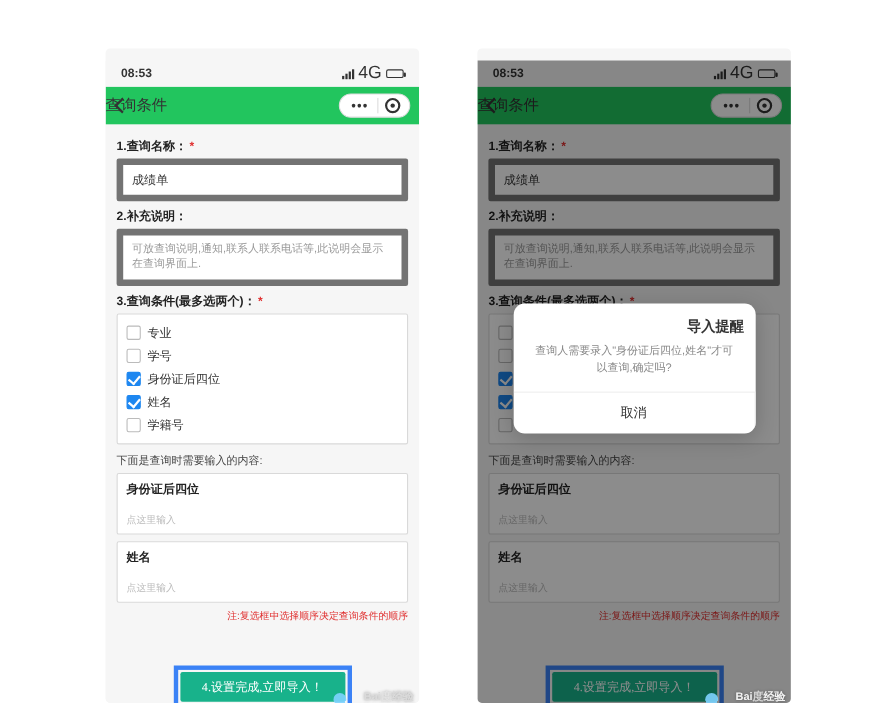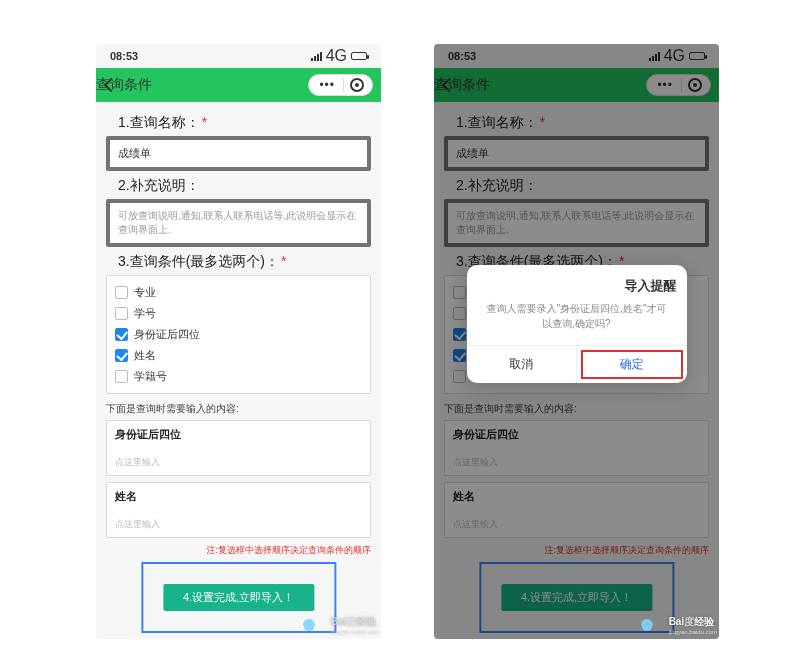--- a/index.html
+++ b/index.html
@@ -38,20 +38,21 @@
   
   .statusbar {
     height: 24px;
     display: flex;
     align-items: center;
     justify-content: space-between;
     padding: 0 14px;
     font-size: 11px;
     font-weight: 600;
     background: #f6f6f6;
+    margin-top: 11px;
   }
   .statusbar .right-icons {
     display: flex;
     align-items: center;
     gap: 4px;
     font-size: 16px;
     font-weight: 500;
   }
   .sigbars { display:inline-flex; align-items:flex-end; gap:1px; }
   .sigbars i { width:2px; background:#333; display:block; }
@@ -86,24 +87,24 @@
   }
   .navbar .capsule .dots{padding:0 8px;font-size:12px;letter-spacing:1px;color:#333;}
   .navbar .capsule .sep{width:1px;height:14px;background:#ddd;}
   .navbar .capsule .target{
     width:14px;height:14px;border:2px solid #333;border-radius:50%;
     margin:0 6px;display:flex;align-items:center;justify-content:center;
   }
   .navbar .capsule .target::after{content:"";width:4px;height:4px;background:#333;border-radius:50%;}
 
   .content { padding: 6px 10px 0 10px; }
-  .sec-label { font-size: 14px; font-weight: 400; color:#222; margin: 6px 0 4px 12px;}
+  .sec-label { font-size: 11px; font-weight: 700; color:#222; margin: 6px 0 4px 0;}
   .required { color: #e03131; margin-left:2px;}
   .field {
-    background:#fff; border:4px solid #737373; border-radius:2px;
+    background:#fff; border:6px solid #737373; border-radius:2px;
     padding:6px 8px; font-size:11px; color:#333;
     width:100%;
   }
   .field.textarea { min-height:34px; color:#999; font-size:10px; line-height:1.4;}
   .checklist {
     background:#fff; border:1px solid #d9d9d9; border-radius:2px;
     padding:6px 8px;
   }
   .check-row{ display:flex; align-items:center; gap:6px; padding:3px 0; font-size:11px; }
   .cb {
@@ -121,21 +122,21 @@
     background:#fff; border:1px solid #d9d9d9; border-radius:2px;
     padding:6px 8px; margin-bottom:6px;
   }
   .inputcard .ilabel{ font-size:11px; font-weight:600; color:#222;}
   .inputcard .iplaceholder{ font-size:9px; color:#bbb; margin-top:14px;}
   .note-red { color:#e03131; font-size:9px; text-align:right; margin:4px 0;}
   .cta-wrap{
     position:absolute; bottom:6px; left:50%; transform:translateX(-50%);
   }
   .cta-outline{
-    border:2px solid #3b82f6; padding:20px;
+    border:4px solid #3b82f6; padding:2px;font-family:Liberation Serif, serif;
   }
   .cta {
     background:#18b28b; color:#fff; font-size:11px;
     padding:6px 20px; border-radius:2px; white-space:nowrap;
   }
   
   .dim {
     position:absolute; inset:0; background:rgba(0,0,0,0.45);
   }
   
@@ -345,24 +346,20 @@
         </div>
       </div>
 
       <div class="dim"></div>
 
       <div class="modal">
         <div class="mtitle">导入提醒</div>
         <div class="mbody">查询人需要录入"身份证后四位,姓名"才可以查询,确定吗?</div>
         <div class="mactions">
           <div class="mbtn cancel">取消</div>
-          <div class="mbtn confirm">
-            <span>确定</span>
-            <span class="hl"></span>
-          </div>
         </div>
       </div>
 
       <div class="watermark">
         <span class="pawprint"></span>
         <span>
           <span class="wm-main"><span>Bai</span><span style="opacity:.7">度</span><span>经验</span></span>
           <span class="wm-sub">jingyan.baidu.com</span>
         </span>
       </div>

